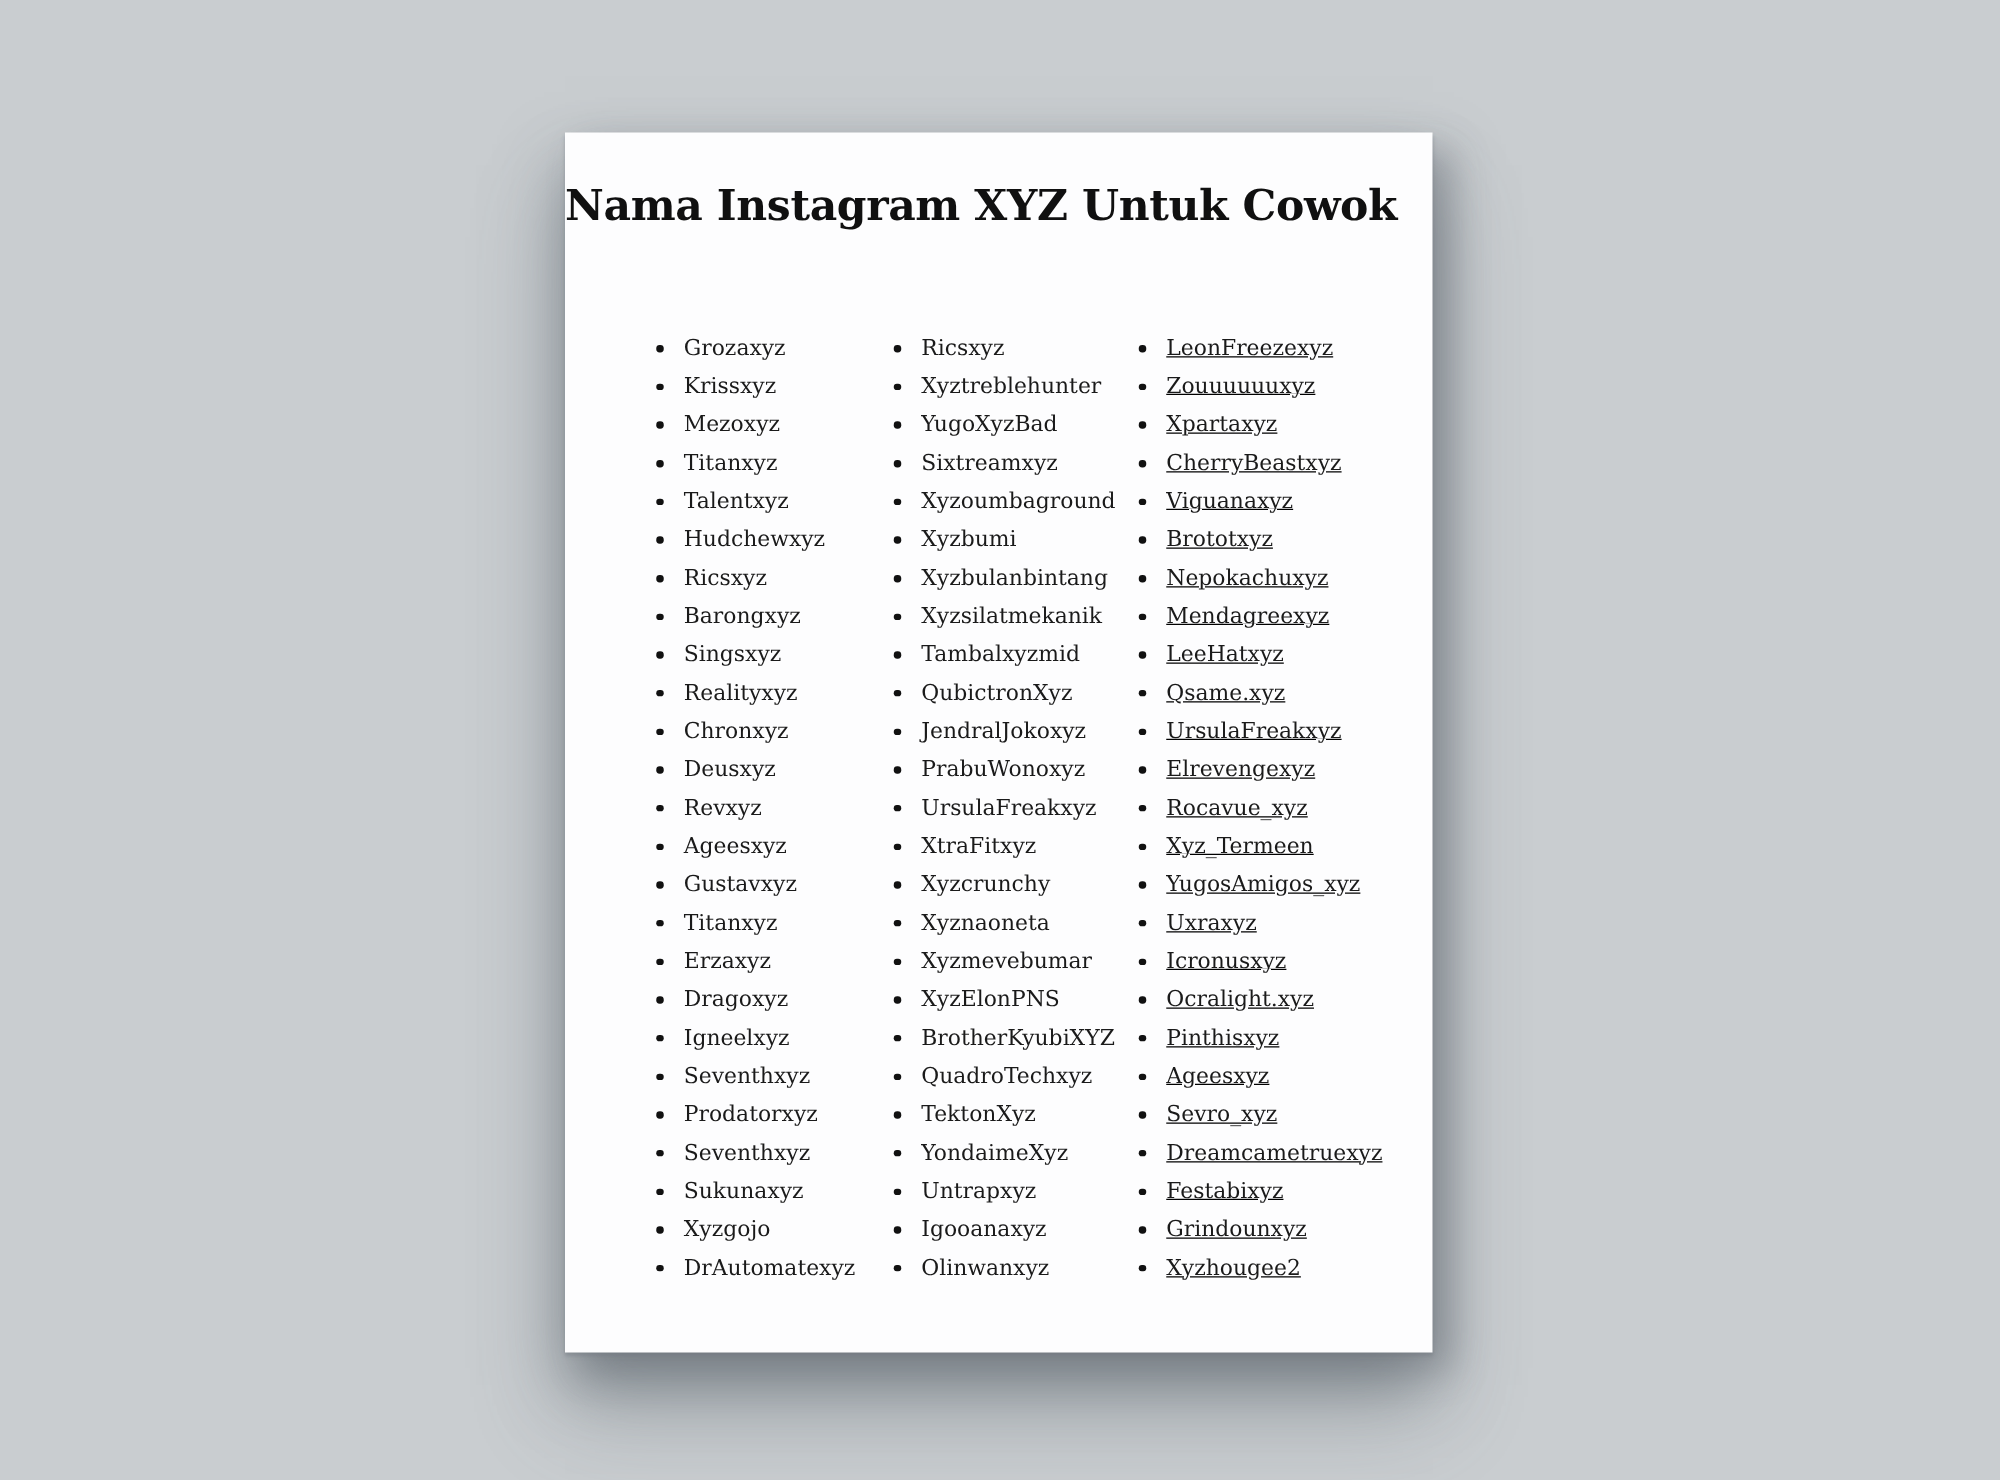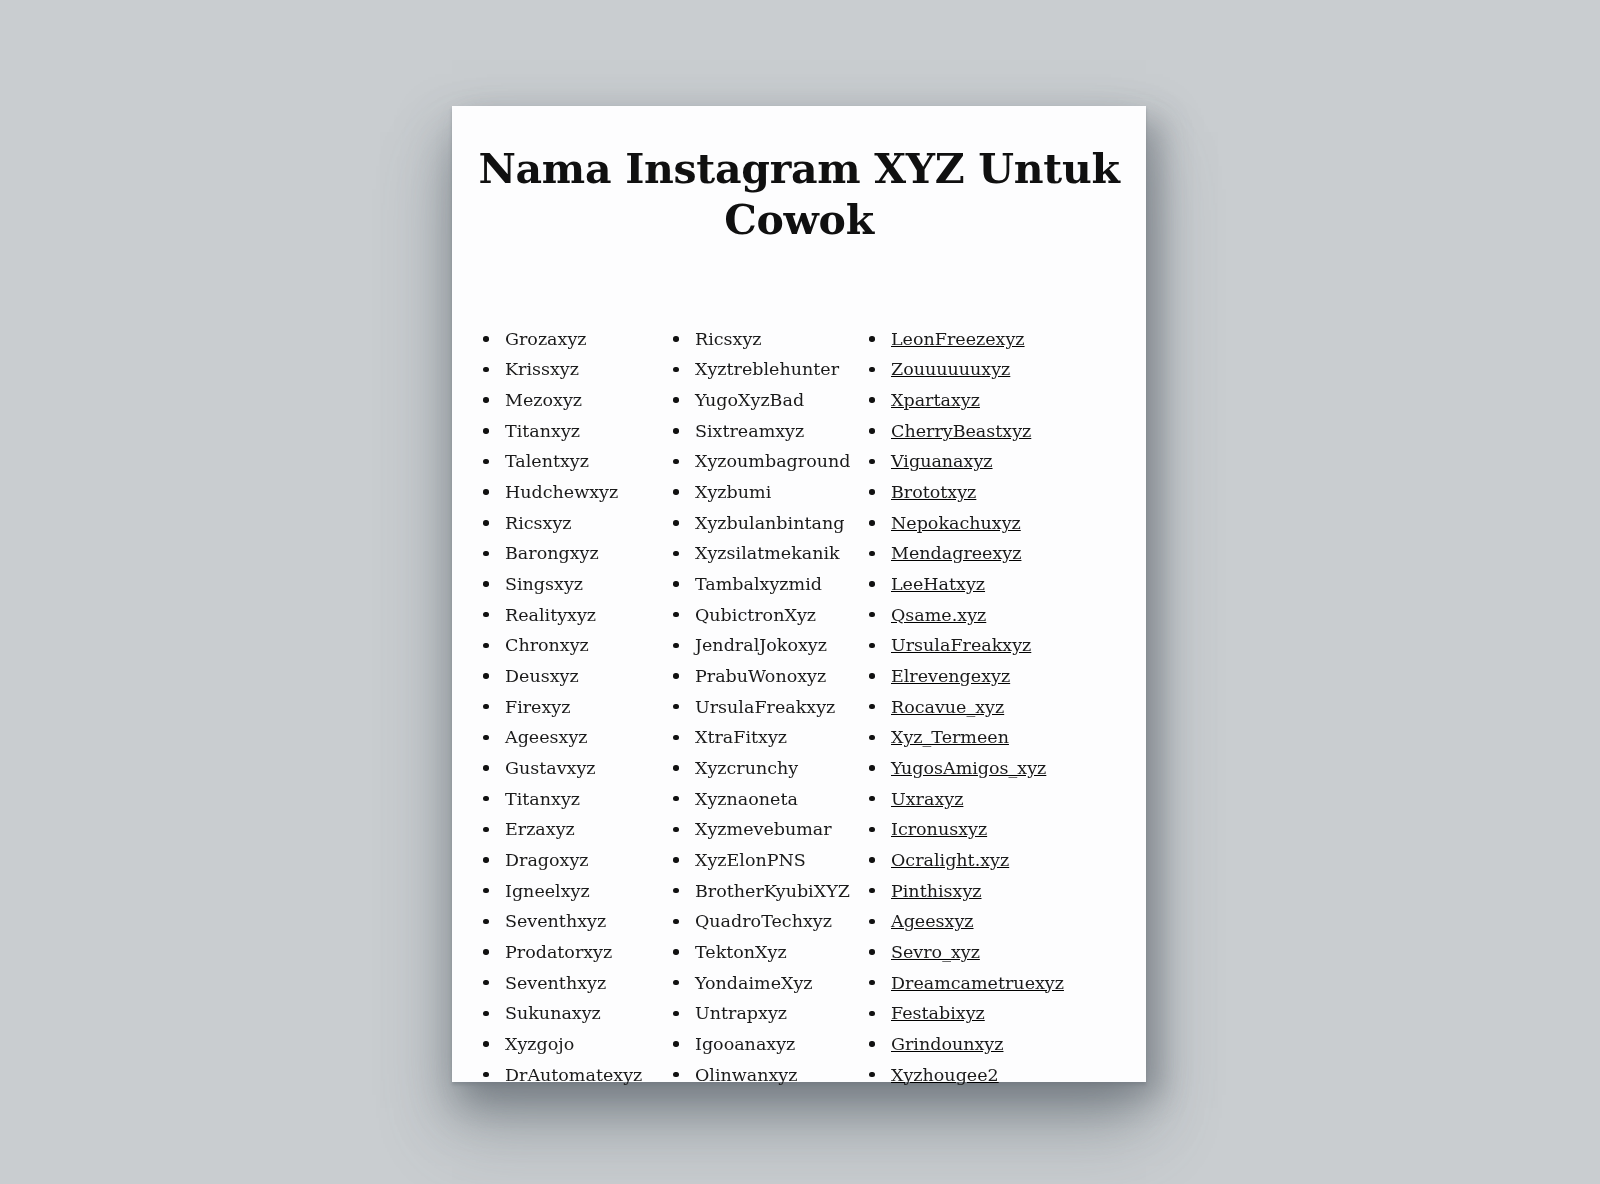--- a/index.html
+++ b/index.html
@@ -16,32 +16,32 @@
     background: #fdfdfe;
     box-shadow:
       0 3px 3px rgba(110,118,126,0.45),
       16px 14px 26px rgba(96,104,112,0.35),
       0 26px 48px rgba(88,97,106,0.50),
       0 48px 70px rgba(100,108,116,0.30);
     padding-top: 38px;
   }
 
   .doc-title {
-    text-align: center;
-    font-size: 41px;
+    text-align: left;
+    font-size: 34px;
     line-height: 1.25;
     font-weight: bold;
     letter-spacing: -0.3px;
     color: #101010;
   }
 
   .columns {
     display: flex;
     margin-top: 77px;
-    padding-left: 31px;
+    padding-left: 73px;
   }
   .col { list-style: none; }
   .col-1 { width: 190px; }
   .col-2 { width: 196px; }
   .col-3 { width: auto; text-decoration: underline; }
 
   .col li {
     height: 30.67px;
     display: flex;
     align-items: center;
@@ -110,21 +110,21 @@
         <li>
         <span class="dot"></span>
         <span class="txt">Chronxyz</span>
       </li>
         <li>
         <span class="dot"></span>
         <span class="txt">Deusxyz</span>
       </li>
         <li>
         <span class="dot"></span>
-        <span class="txt">Firexyz</span>
+        <span class="txt">Revxyz</span>
       </li>
         <li>
         <span class="dot"></span>
         <span class="txt">Ageesxyz</span>
       </li>
         <li>
         <span class="dot"></span>
         <span class="txt">Gustavxyz</span>
       </li>
         <li>

